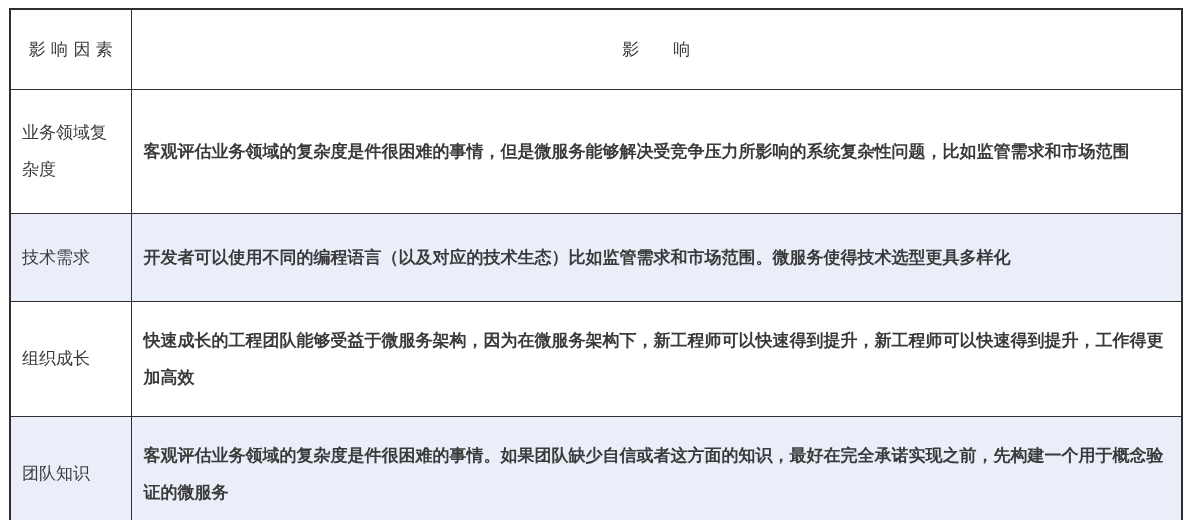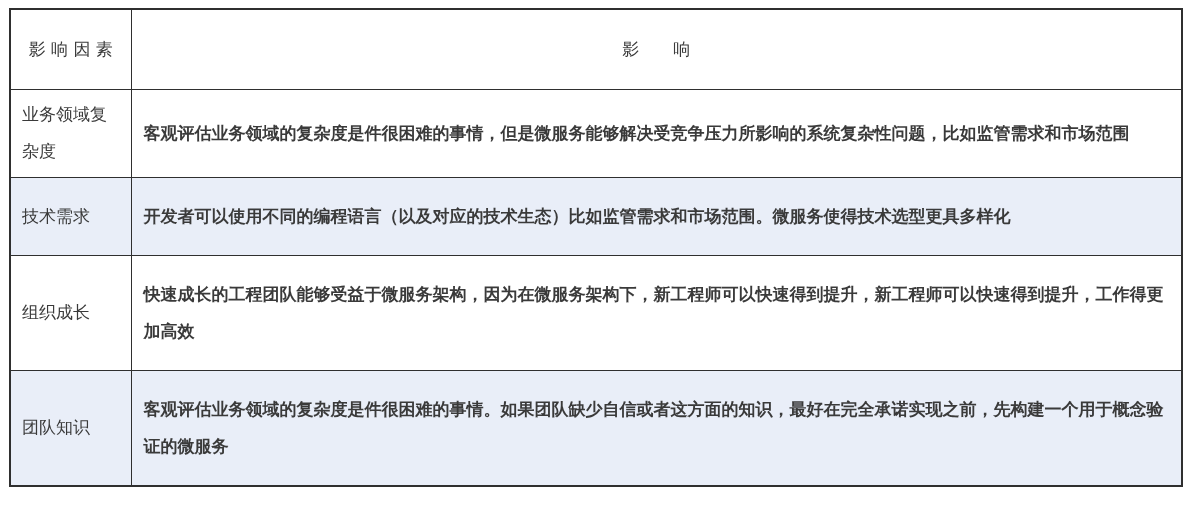--- a/index.html
+++ b/index.html
@@ -47,22 +47,22 @@
     height:80px;
     white-space:pre;
   }
   td.factor-cell{
     padding:6px 18px 6px 11px;
   }
   td.impact-cell{
     padding:6px 14px 6px 12px;
     font-weight:bold;
   }
-  tr.row-0{height:88px;padding-left:16px;}
-  tr.row-1{height:78px;}
+  tr.row-0{height:124px;padding-left:16px;}
+  tr.row-1{height:88px;}
   tr.row-2{height:115px;}
   tr.row-3{height:116px;}
   tr.highlight td{background:var(--highlight_bg);}
 </style>
 </head>
 <body>
 
 <table class="factors">
   <colgroup>
     <col class="c-factor">

